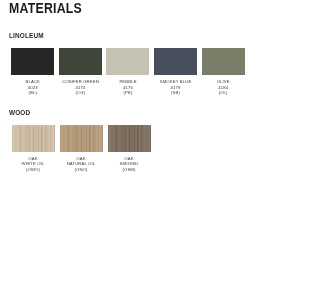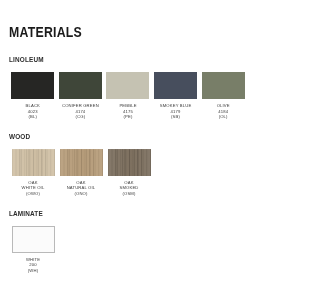--- a/index.html
+++ b/index.html
@@ -13,21 +13,21 @@
     font-family: "Liberation Sans", sans-serif;
     overflow: hidden;
     -webkit-font-smoothing: antialiased;
   }
 
   .sheet {
     position: relative;
     width: 247px;
     height: 216px;
     box-sizing: border-box;
-    padding: 24px 0 0 9px;
+    padding: 0 0 0 9px;
   }
 
   
   .main-title {
     font-family: "Liberation Sans Narrow", "Liberation Sans", sans-serif;
     font-size: 15px;
     line-height: 16px;
     font-weight: 700;
     letter-spacing: 0.3px;
     color: #1b1b1b;
@@ -276,27 +276,14 @@
           </div>
           <div class="caption">
             <div>OAK</div>
             <div>SMOKED</div>
             <div>(OSM)</div>
           </div>
         </div>
       </div>
   </div>
 
-  <div class="section" id="section-laminate">
-    <div class="section-title">LAMINATE</div>
-    <div class="swatch-row">
-        <div class="swatch-cell">
-          <div class="swatch bordered" style="background: rgb(251, 251, 251);"></div>
-          <div class="caption">
-            <div>WHITE</div>
-            <div>200</div>
-            <div>(WH)</div>
-          </div>
-        </div>
-      </div>
-  </div>
 
 </div>
 
 </body></html>

